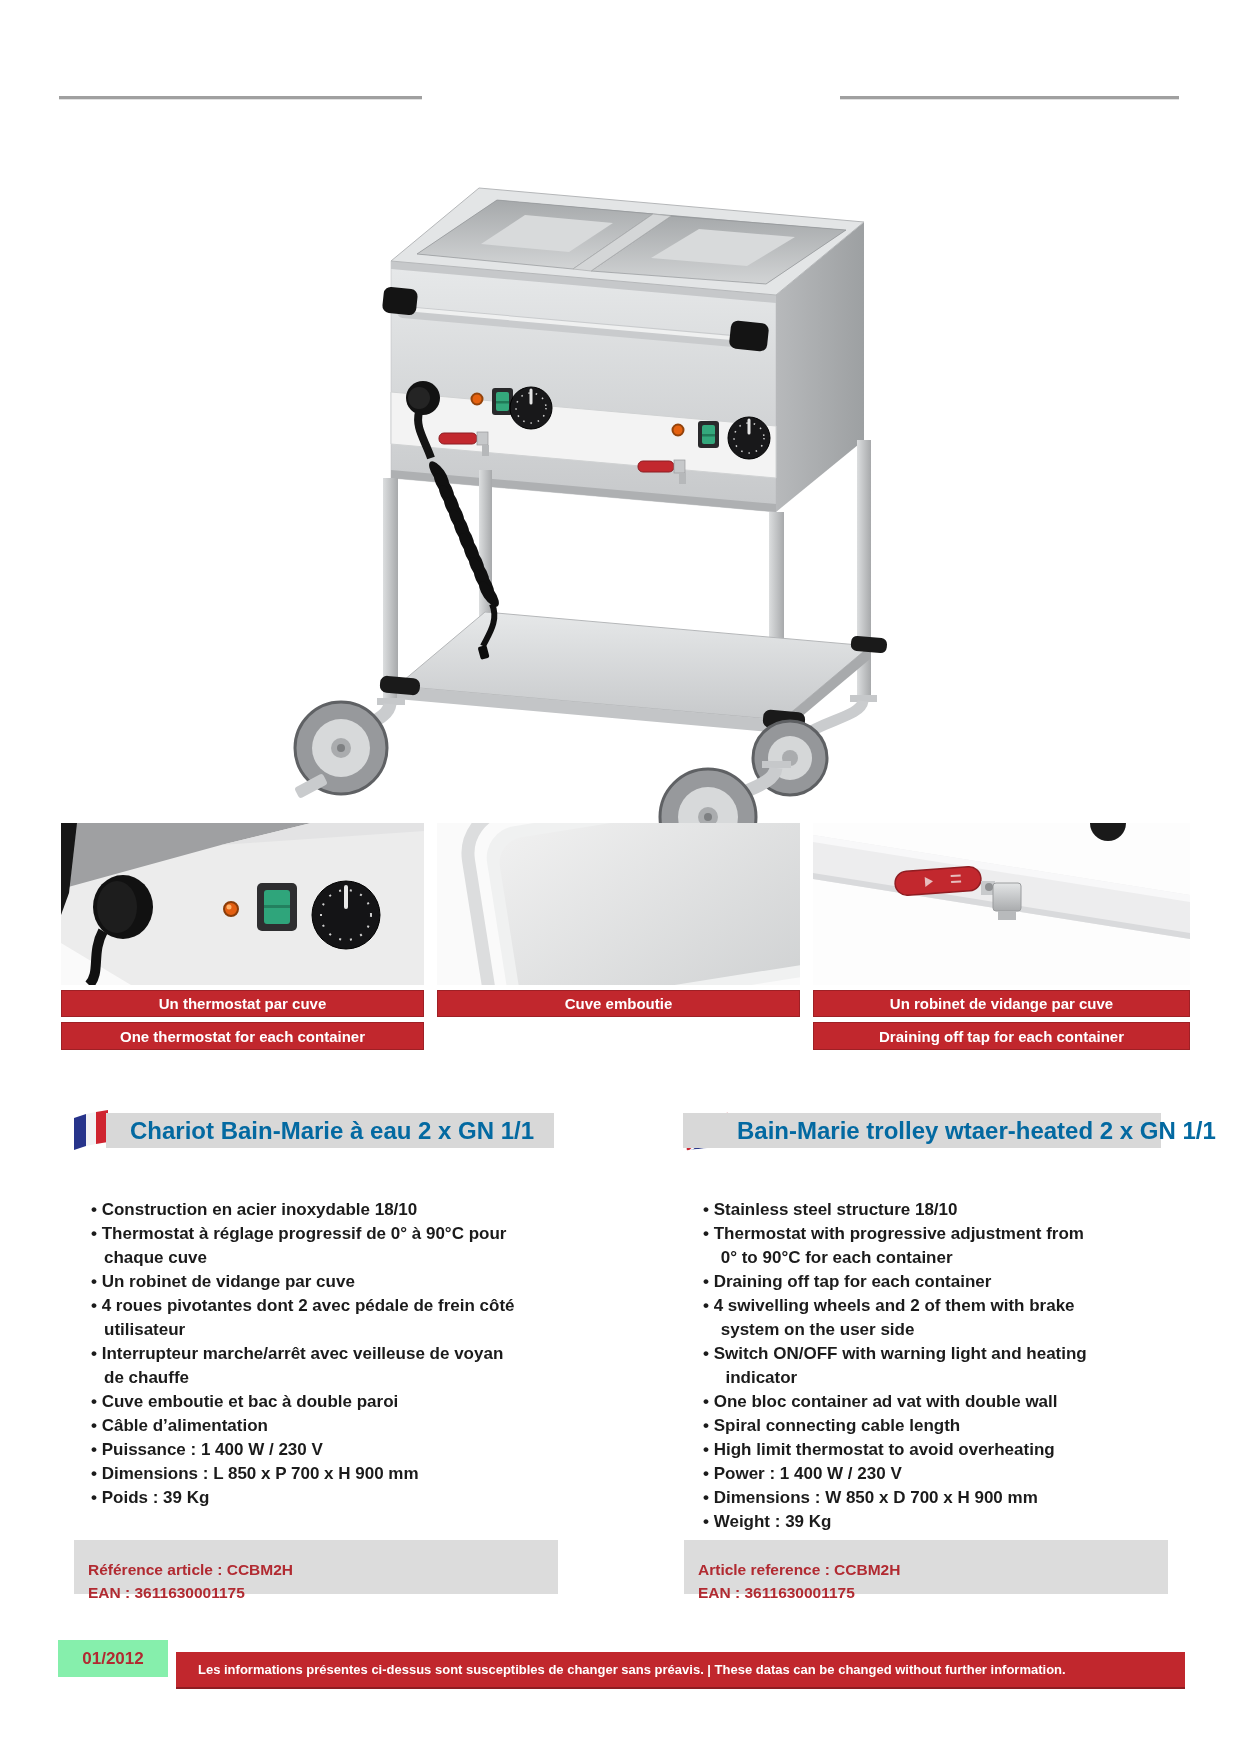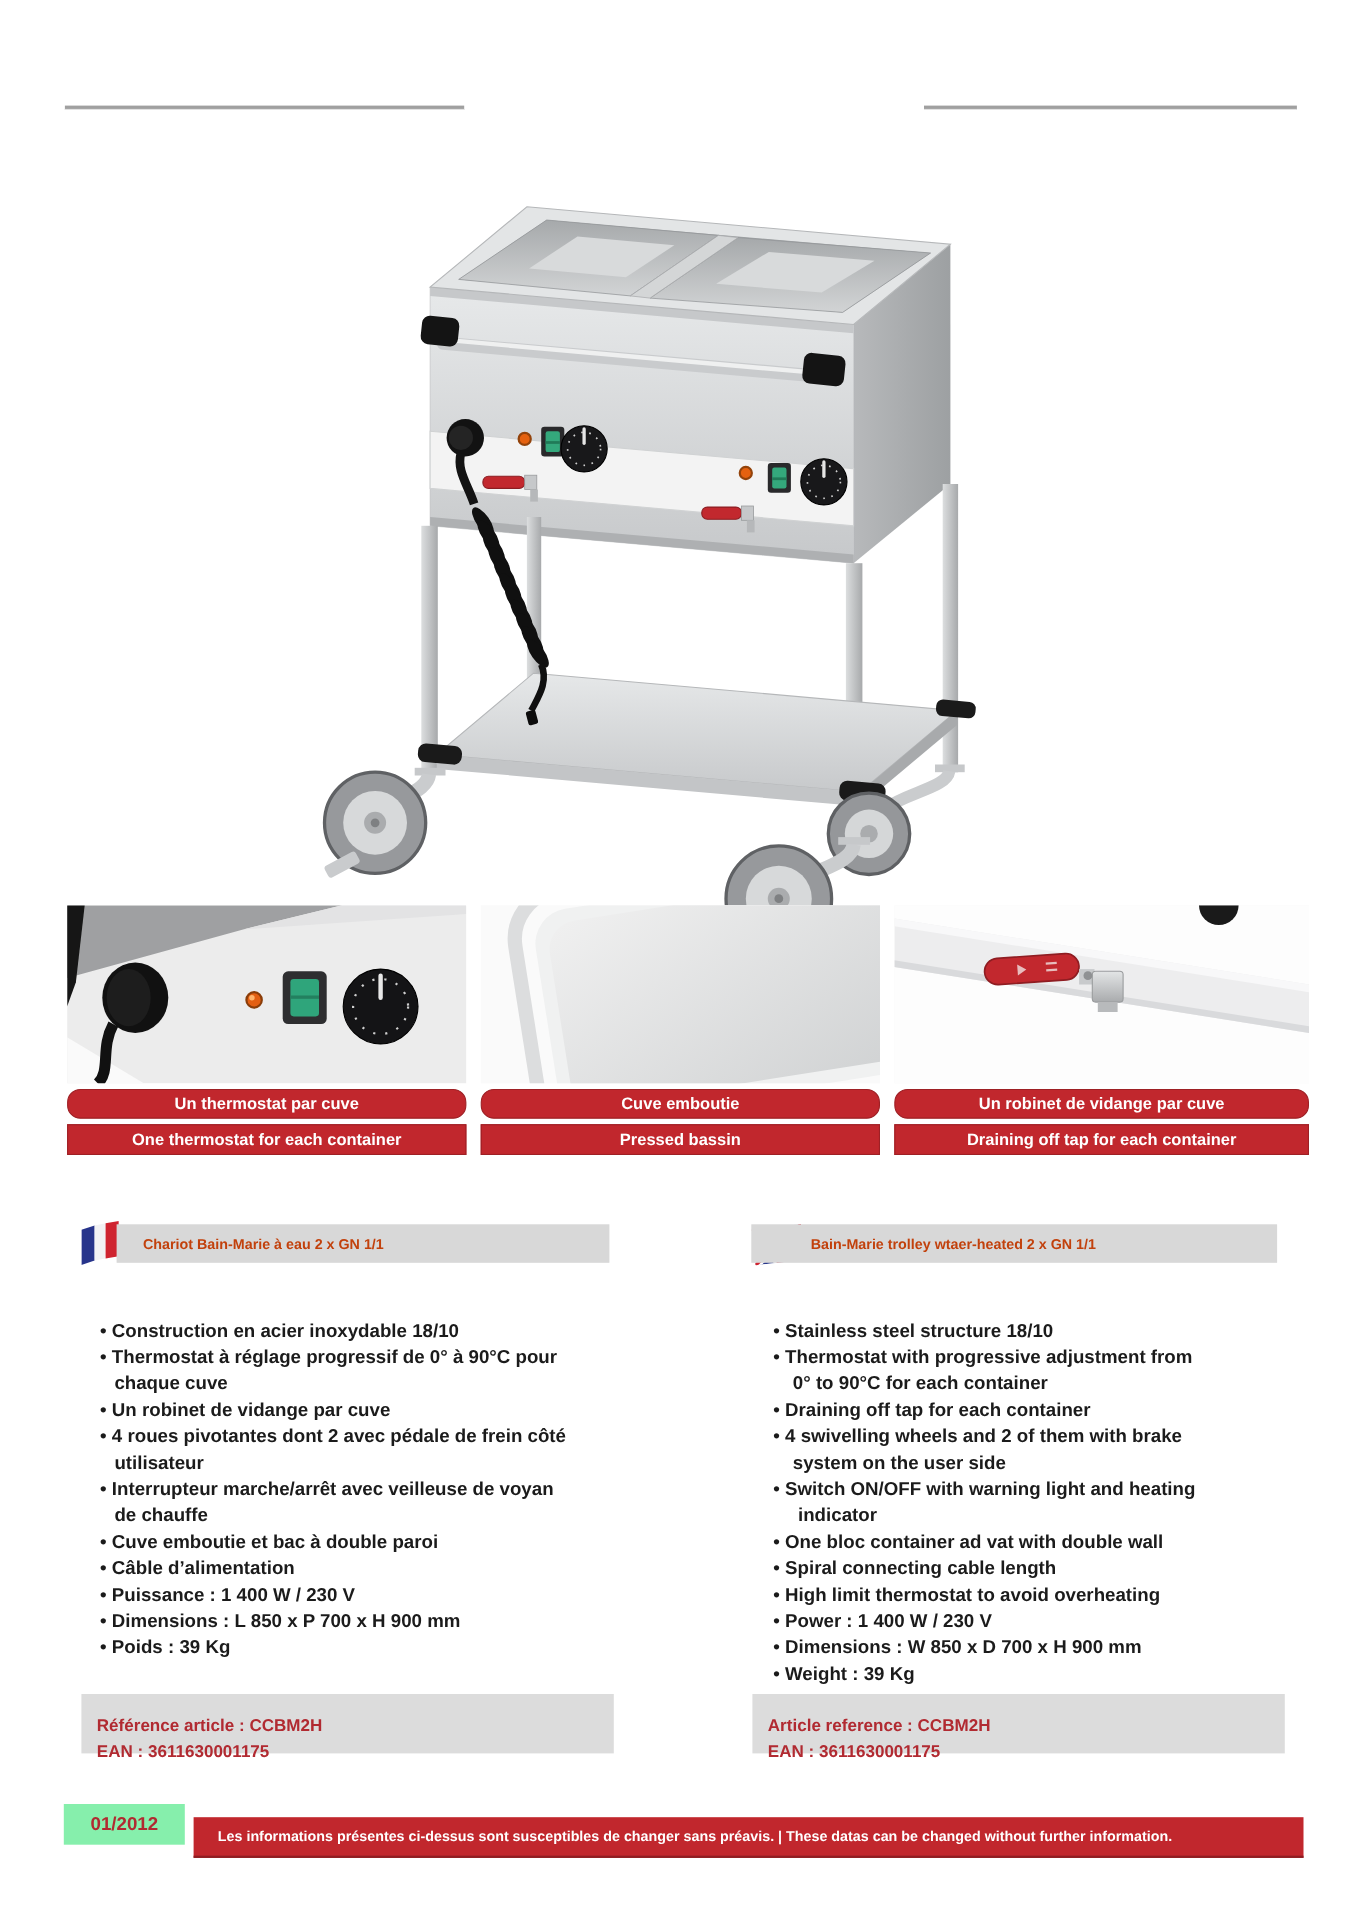--- a/index.html
+++ b/index.html
@@ -15,31 +15,31 @@
   .detail{position:absolute;top:823px;height:162px;overflow:hidden;background:#fbfbfb;}
   .detail-1{left:61px;width:363px;}
   .detail-2{left:437px;width:363px;}
   .detail-3{left:813px;width:377px;}
 
   .cap{
     position:absolute;background:#c1272d;border:1px solid #9e2025;color:#ffffff;
     font-weight:bold;font-size:15px;display:flex;align-items:center;justify-content:center;
     box-sizing:border-box;
   }
-  .cap-row1{top:990px;height:27px;border-radius:12px;}
+  .cap-row1{top:990px;height:27px;}
   .cap-row2{top:1022px;height:28px;}
   .cap-c1{left:61px;width:363px;}
   .cap-c2{left:437px;width:363px;}
   .cap-c3{left:813px;width:377px;}
 
   .sec-bar{position:absolute;top:1113px;height:35px;background:#d8d8d8;}
   .sec-bar-fr{left:106px;width:448px;}
   .sec-bar-en{left:683px;width:478px;}
   .sec-title{
-    color:#c2410c;font-weight:bold;font-size:13px;line-height:35px;white-space:nowrap;
+    color:#0369a1;font-weight:bold;font-size:24px;line-height:35px;white-space:nowrap;
     display:block;
   }
   .sec-bar-fr .sec-title{padding-left:24px;}
   .sec-bar-en .sec-title{padding-left:54px;}
 
   .flag{position:absolute;}
   .flag-fr{left:74px;top:1110px;width:34px;height:40px;}
   .flag-en{left:685px;top:1115px;width:45px;height:33px;transform:rotate(-6deg);}
 
   .specs{
@@ -274,21 +274,20 @@
       <rect x="180" y="60" width="28" height="28" rx="3" fill="url(#silv)" stroke="#9a9c9e" stroke-width="1"></rect>
       <rect x="185" y="88" width="18" height="9" fill="#b8babc"></rect>
       <circle cx="176" cy="64" r="4" fill="#8f9193"></circle>
     </svg>
   </div>
 
   <div class="cap cap-row1 cap-c1">Un thermostat par cuve</div>
   <div class="cap cap-row1 cap-c2">Cuve emboutie</div>
   <div class="cap cap-row1 cap-c3">Un robinet de vidange par cuve</div>
   <div class="cap cap-row2 cap-c1">One thermostat for each container</div>
-  <div class="cap cap-row2 cap-c2">Pressed bassin</div>
   <div class="cap cap-row2 cap-c3">Draining off tap for each container</div>
 
   <div class="flag flag-fr">
     <svg viewBox="0 0 34 40" width="34" height="40">
       <polygon points="0,8 12,4 12,36 0,40" fill="#27348b"></polygon>
       <polygon points="12,4 22,2 22,34 12,36" fill="#f2f2f4"></polygon>
       <polygon points="22,2 34,0 34,32 22,34" fill="#cf2430"></polygon>
     </svg>
   </div>
   <div class="sec-bar sec-bar-fr">

